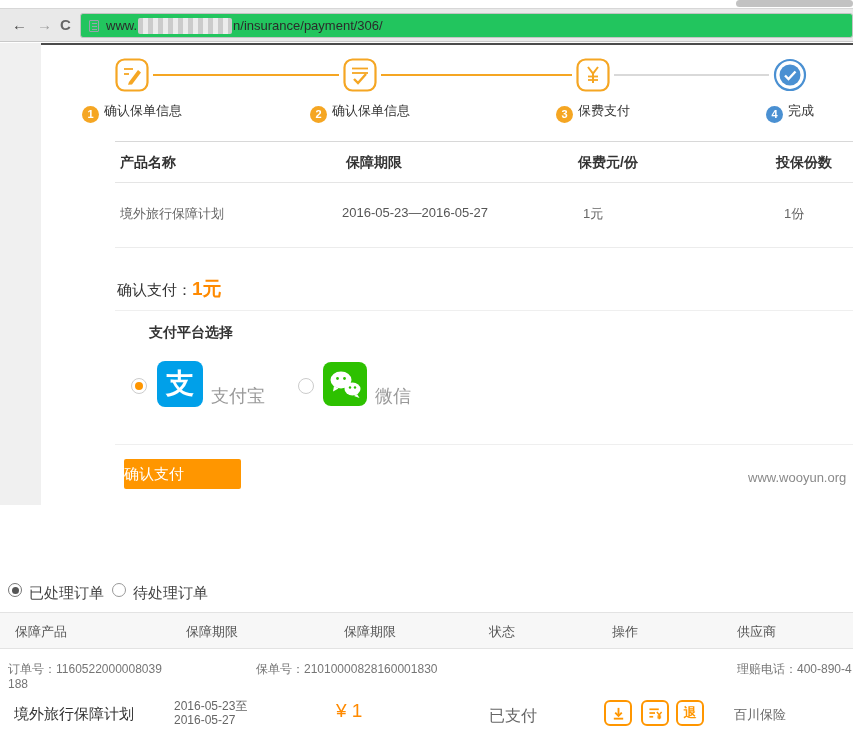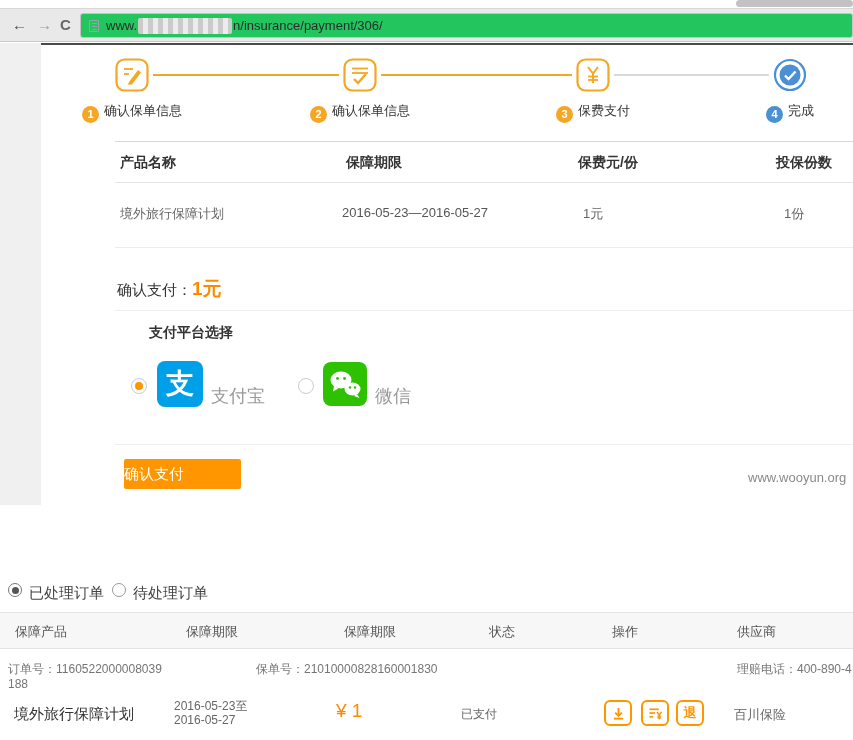--- a/index.html
+++ b/index.html
@@ -55,21 +55,21 @@
 .radio2{position:absolute;width:14px;height:14px;border-radius:50%;border:1px solid #999;background:#fff;cursor:pointer}
 .radio2.sel2{border-color:#777}
 .radio2.sel2:after{content:"";position:absolute;left:2.5px;top:2.5px;width:7px;height:7px;border-radius:50%;background:#555}
 .filter-label{position:absolute;font-size:15px;color:#444;cursor:pointer}
 .orders-head{position:absolute;left:0;top:612px;width:853px;height:37px;background:#f7f7f7;border-top:1px solid #e3e3e3;border-bottom:1px solid #e3e3e3}
 .th2{position:absolute;top:623px;font-size:13px;color:#555}
 .meta{position:absolute;font-size:12px;color:#757575;white-space:nowrap}
 .prod2{position:absolute;left:14px;top:705px;font-size:15px;color:#333}
 .period2{position:absolute;left:174px;font-size:12px;color:#666}
 .amount2{position:absolute;left:336px;top:700px;font-size:19px;color:var(--price-orange,#ff8000)}
-.status2{position:absolute;left:461px;top:706px;font-size:12px;color:#666}
+.status2{position:absolute;left:489px;top:706px;font-size:16px;color:#666}
 .supplier2{position:absolute;left:734px;top:706px;font-size:13px;color:#666}
 .action-btn{position:absolute;top:700px;width:28px;height:26px;border:2px solid var(--button-orange,#ff9600);border-radius:6px;display:flex;align-items:center;justify-content:center;color:var(--button-orange,#ff9600);font-size:13px;font-weight:bold;background:#fff;cursor:pointer}
 </style>
 </head>
 <body>
 
 <div id="screen">
 
   <div class="scroll-frag"></div>
   <div class="toolbar">

